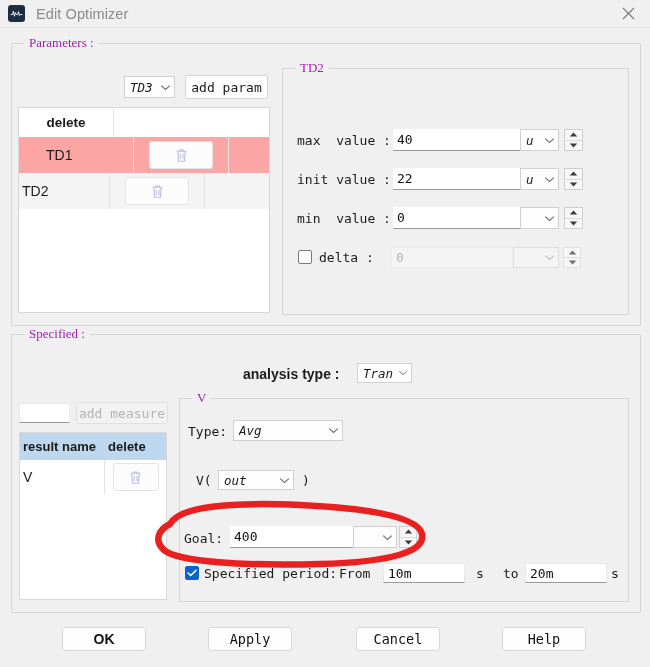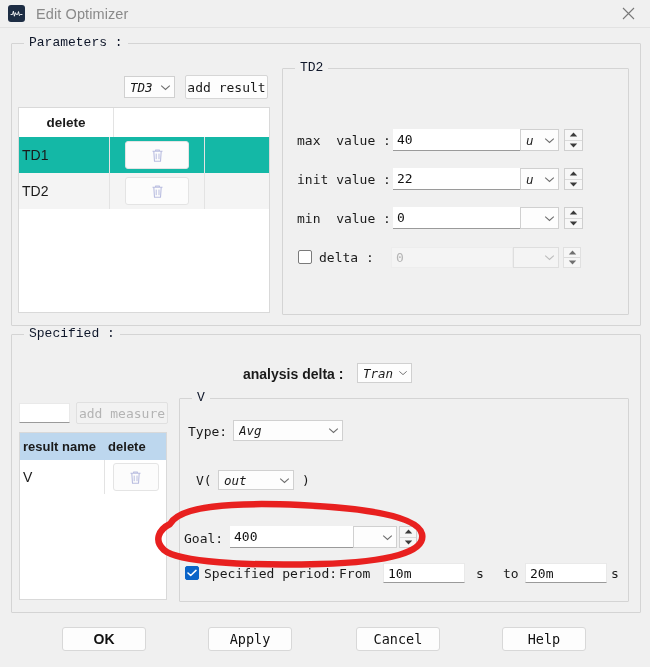--- a/index.html
+++ b/index.html
@@ -53,23 +53,23 @@
     position: absolute;
     border: 1px solid #d4d4d4;
     border-radius: 1px;
   }
   .group-title {
     position: absolute;
     top: -9px; left: 12px;
     background: #f0f0f0;
     padding: 0 5px;
     font-size: 13px;
-    color: #0f172a;
+    color: #a21caf;
     white-space: nowrap;
-    font-family: Liberation Mono, monospace;
+    font-family: Liberation Serif, serif;
     text-align: center;
   }
 
   
   .combo {
     background: #fdfdfd;
     border: 1px solid #d0d0d0;
     box-sizing: border-box;
     display: flex; align-items: center;
     padding: 0 3px 0 5px;
@@ -221,29 +221,29 @@
 
 <div class="combo" style="position:absolute; left:124px; top:76px; width:51px; height:22px;">
   <span class="cval">TD3</span>
   <span class="chev">
     <svg width="11" height="7" viewBox="0 0 11 7">
         <path d="M1.2 1.6 L5.5 5.4 L9.8 1.6" fill="none" stroke="#6e6e6e" stroke-width="1.1"></path>
       </svg>
   </span>
 </div>
 <div class="btn" style="position:absolute; left:185px; top:75px; width:83px; height:24px;">
-  <span>add result</span>
+  <span>add param</span>
 </div>
 
 <div class="tablebox" style="left:18px; top:107px; width:252px; height:206px;">
   <div class="trow thead" style="height:29px;">
     <div class="tcell center" style="width:95px; border-right:1px solid #e3e3e3;">delete</div>
     <div class="tcell" style="flex:1 1 auto;"></div>
   </div>
-  <div class="trow" style="height:36px; background:#14b8a6;">
+  <div class="trow" style="height:36px; background:#fca5a5;padding-left:24px;">
     <div class="tcell c1" style="width:91px; border-right:1px solid #e3e3e3; font-family:'Liberation Sans',sans-serif; font-size:14px;">TD1</div>
     <div class="tcell center" style="width:95px; border-right:1px solid #e3e3e3;">
       <div class="trash-btn">
         <svg width="13" height="15" viewBox="0 0 13 15">
           <path d="M1.5 3.3 H11.5 M4.6 3.3 V2 H8.4 V3.3 M2.8 3.3 L3.5 13.3 H9.5 L10.2 3.3 Z" fill="none" stroke="#b9bde0" stroke-width="1.1" stroke-linejoin="round"></path>
           <path d="M5.2 5.6 V11.2 M8 5.6 V11.2" stroke="#b9bde0" stroke-width="1" fill="none"></path>
         </svg>
       </div>
     </div>
     <div class="tcell" style="flex:1 1 auto;"></div>
@@ -364,21 +364,21 @@
       <svg width="9" height="5" viewBox="0 0 9 5">
         <path d="M4.5 4.4 L0.8 0.6 L8.2 0.6 Z" fill="#707070"></path>
       </svg>
     </div>
 </div>
 
 <div class="groupbox" style="left:11px; top:334px; width:628px; height:277px;">
   <div class="group-title">Specified :</div>
 </div>
 
-<div class="lbl bold" style="left:243px; top:366px;">analysis delta :</div>
+<div class="lbl bold" style="left:243px; top:366px;">analysis type :</div>
 <div class="combo" style="position:absolute; left:357px; top:363px; width:55px; height:20px;">
   <span class="cval">Tran</span>
   <span class="chev">
     <svg width="10" height="6" viewBox="0 0 11 7">
         <path d="M1.2 1.6 L5.5 5.4 L9.8 1.6" fill="none" stroke="#6e6e6e" stroke-width="1.1"></path>
       </svg>
   </span>
 </div>
 
 <div class="field flat" style="position:absolute; left:19px; top:403px; width:51px; height:20px;">

